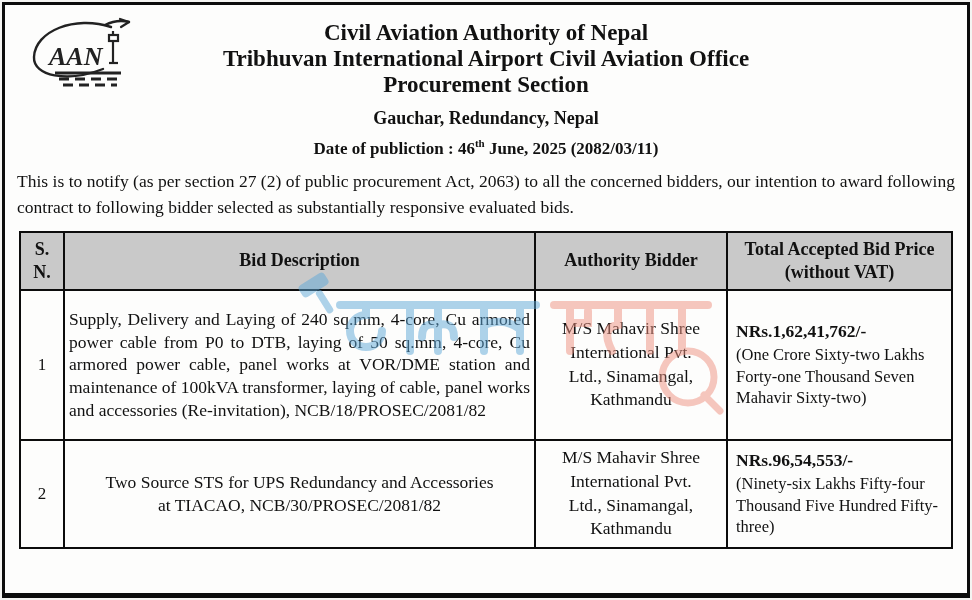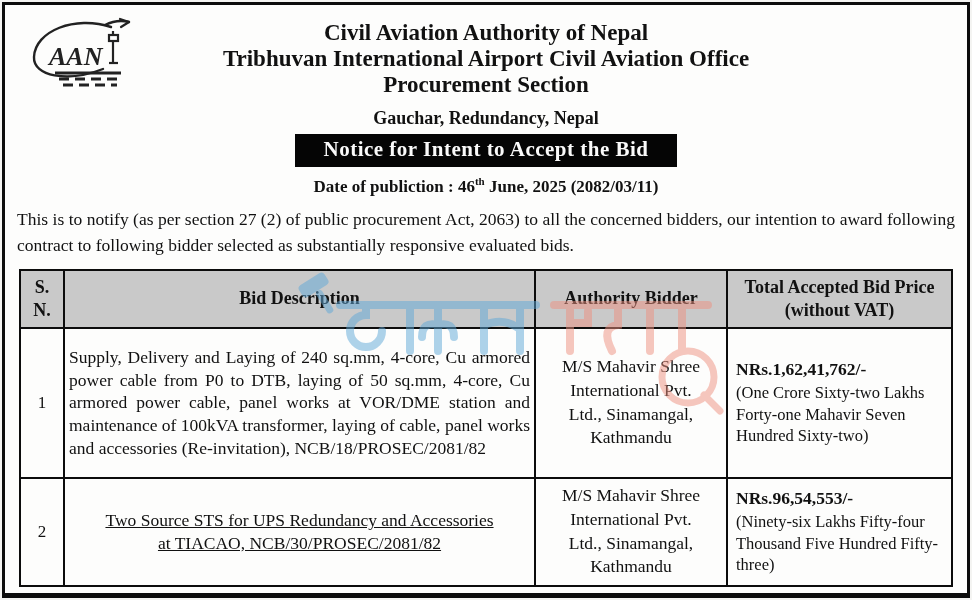--- a/index.html
+++ b/index.html
@@ -21,21 +21,21 @@
   
   table.bids{border-collapse:collapse;width:932px;margin:10px auto 0 auto;table-layout:fixed;}
   table.bids th,table.bids td{border:2px solid #0c0c0c;vertical-align:middle;}
   table.bids th{background:#c9c9c9;font-size:18px;font-weight:bold;text-align:center;
                 line-height:1.25;padding:3px 6px;height:50px;}
   col.c-sn{width:44px;}col.c-desc{width:471px;}col.c-bidder{width:192px;}col.c-price{width:225px;}
   tr.row-1{height:150px;}tr.row-2{height:108px;}
   td.sn{text-align:center;font-size:17px;}
   td.desc{padding:4px 4px;font-size:17.5px;line-height:1.3;}
   tr.row-1 td.desc{text-align:justify;}
-  tr.row-2 td.desc{text-align:center;text-decoration:underline;}
+  tr.row-2 td.desc{text-align:center;}
   tr.row-2 td.desc .inner{max-width:405px;margin:0 auto;}
   td.bidder{text-align:center;font-size:17.5px;line-height:1.35;padding:0 22px;}
   td.price{text-align:left;padding:0 8px;}
   .amount{font-weight:bold;font-size:17.5px;line-height:1.35;}
   .amount-words{font-size:16.5px;line-height:1.32;}
   
   .watermark{position:absolute;left:283px;top:254px;width:440px;height:160px;
              opacity:.5;pointer-events:none;}
 </style>
 </head>
@@ -64,23 +64,20 @@
   </svg>
 
   <div class="titles">
     <div class="t-line">Civil Aviation Authority of Nepal</div>
     <div class="t-line">Tribhuvan International Airport Civil Aviation Office</div>
     <div class="t-line">Procurement Section</div>
   </div>
 
   <div class="address">Gauchar, Redundancy, Nepal</div>
 
-  <div class="banner-wrap">
-    <span class="banner">Notice for Intent to Accept the Bid</span>
-  </div>
 
   <div class="date-line"><span>Date of publiction : 46</span><sup>th</sup><span> June, 2025 (2082/03/11)</span></div>
 
   <div class="intro">This is to notify (as per section 27 (2) of public procurement Act, 2063) to all the concerned bidders, our intention to award following contract to following bidder selected as substantially responsive evaluated bids.</div>
 
   <table class="bids">
     <colgroup>
         <col class="c-sn">
         <col class="c-desc">
         <col class="c-bidder">
@@ -94,21 +91,21 @@
         <th>Total Accepted Bid Price (without VAT)</th>
       </tr>
     </thead>
     <tbody>
       <tr class="row-1">
         <td class="sn">1</td>
         <td class="desc">Supply, Delivery and Laying of 240 sq.mm, 4-core, Cu armored power cable from P0 to DTB, laying of 50 sq.mm, 4-core, Cu armored power cable, panel works at VOR/DME station and maintenance of 100kVA transformer, laying of cable, panel works and accessories (Re-invitation), NCB/18/PROSEC/2081/82</td>
         <td class="bidder">M/S Mahavir Shree International Pvt. Ltd., Sinamangal, Kathmandu</td>
         <td class="price">
           <div class="amount">NRs.1,62,41,762/-</div>
-          <div class="amount-words">(One Crore Sixty-two Lakhs Forty-one Mahavir Seven Hundred Sixty-two)</div>
+          <div class="amount-words">(One Crore Sixty-two Lakhs Forty-one Thousand Seven Mahavir Sixty-two)</div>
         </td>
       </tr>
       <tr class="row-2">
         <td class="sn">2</td>
         <td class="desc">
           <div class="inner">Two Source STS for UPS Redundancy and Accessories at TIACAO, NCB/30/PROSEC/2081/82</div>
         </td>
         <td class="bidder">M/S Mahavir Shree International Pvt. Ltd., Sinamangal, Kathmandu</td>
         <td class="price">
           <div class="amount">NRs.96,54,553/-</div>

